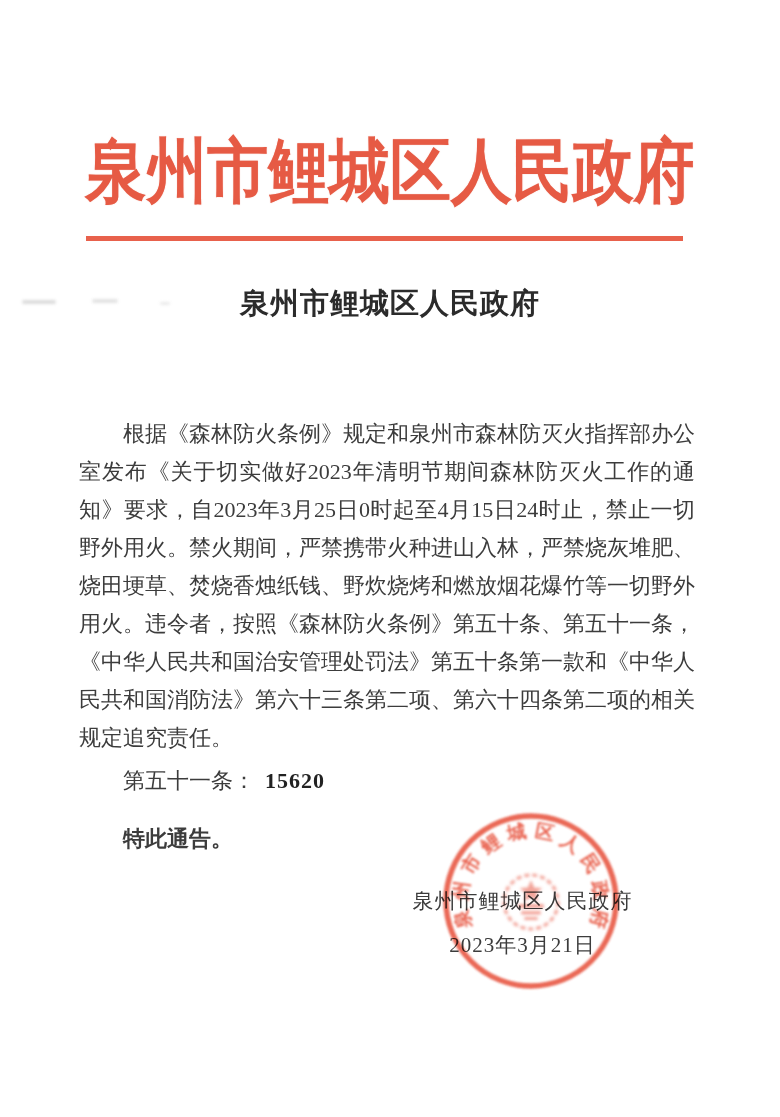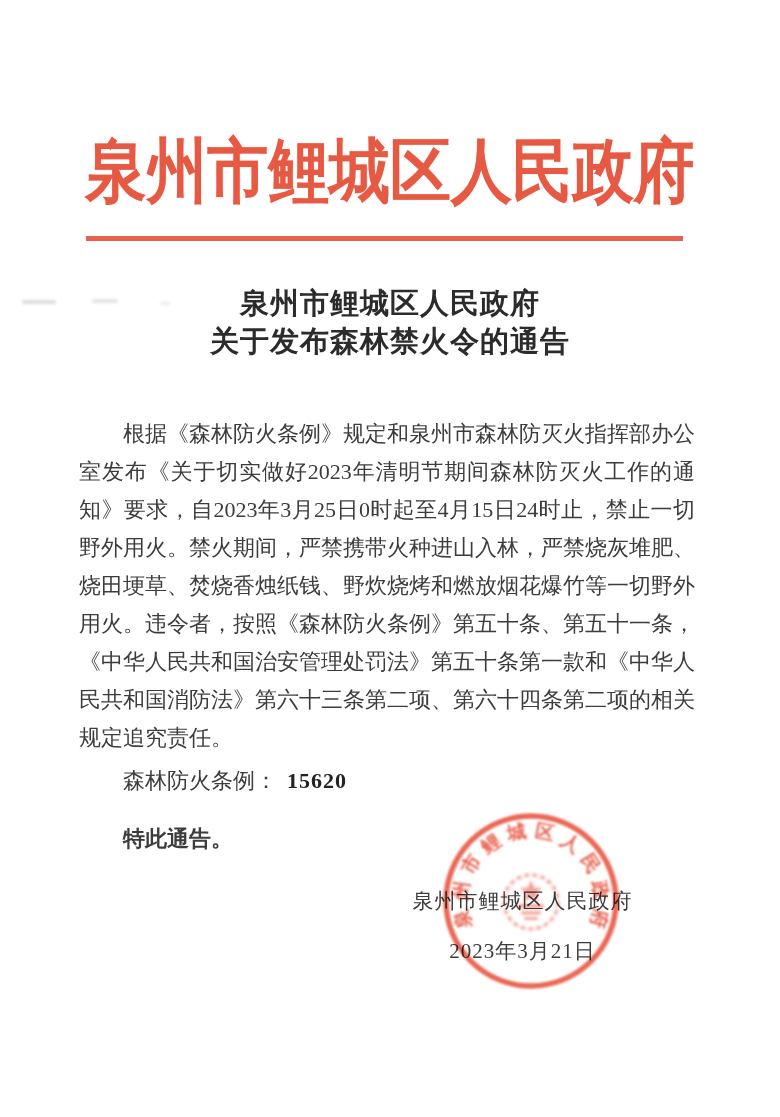--- a/index.html
+++ b/index.html
@@ -72,21 +72,21 @@
   .signature {
     position: absolute;
     top: 886px; left: 405px;
     width: 235px;
     text-align: center;
     font-size: 21px;
     color: #3c3c3c;
     line-height: 30px;
   }
   .signature .issuer { letter-spacing: 1px; }
-  .signature .date { margin-top: 20px; letter-spacing: 1px; }
+  .signature .date { margin-top: 14px; letter-spacing: 1px; }
   
   .seal {
     position: absolute;
     top: 810px; left: 440px;
     width: 182px; height: 182px;
     mix-blend-mode: multiply;
     opacity: 0.88;
     pointer-events: none;
   }
   
@@ -108,26 +108,25 @@
   <div class="letterhead">泉州市鲤城区人民政府</div>
 
   <div class="red-rule"></div>
 
   <div class="smudge a"></div>
   <div class="smudge b"></div>
   <div class="smudge c"></div>
 
   <div class="doc-title">
     <div>泉州市鲤城区人民政府</div>
-    <div>关于发布森林禁火令的通告</div>
   </div>
 
   <div class="body-block">
     <p class="para">根据《森林防火条例》规定和泉州市森林防灭火指挥部办公室发布《关于切实做好2023年清明节期间森林防灭火工作的通知》要求，自2023年3月25日0时起至4月15日24时止，禁止一切野外用火。禁火期间，严禁携带火种进山入林，严禁烧灰堆肥、烧田埂草、焚烧香烛纸钱、野炊烧烤和燃放烟花爆竹等一切野外用火。违令者，按照《森林防火条例》第五十条、第五十一条，《中华人民共和国治安管理处罚法》第五十条第一款和《中华人民共和国消防法》第六十三条第二项、第六十四条第二项的相关规定追究责任。</p>
-    <p class="hotline"><span>森林防火条例：</span><span class="num">15620</span></p>
+    <p class="hotline"><span>第五十一条：</span><span class="num">15620</span></p>
     <p class="closing">特此通告。</p>
   </div>
 
   <div class="signature">
     <div class="issuer">泉州市鲤城区人民政府</div>
     <div class="date">2023年3月21日</div>
   </div>
 
   <svg class="seal" viewBox="0 0 182 182" aria-hidden="true">
     <defs>

